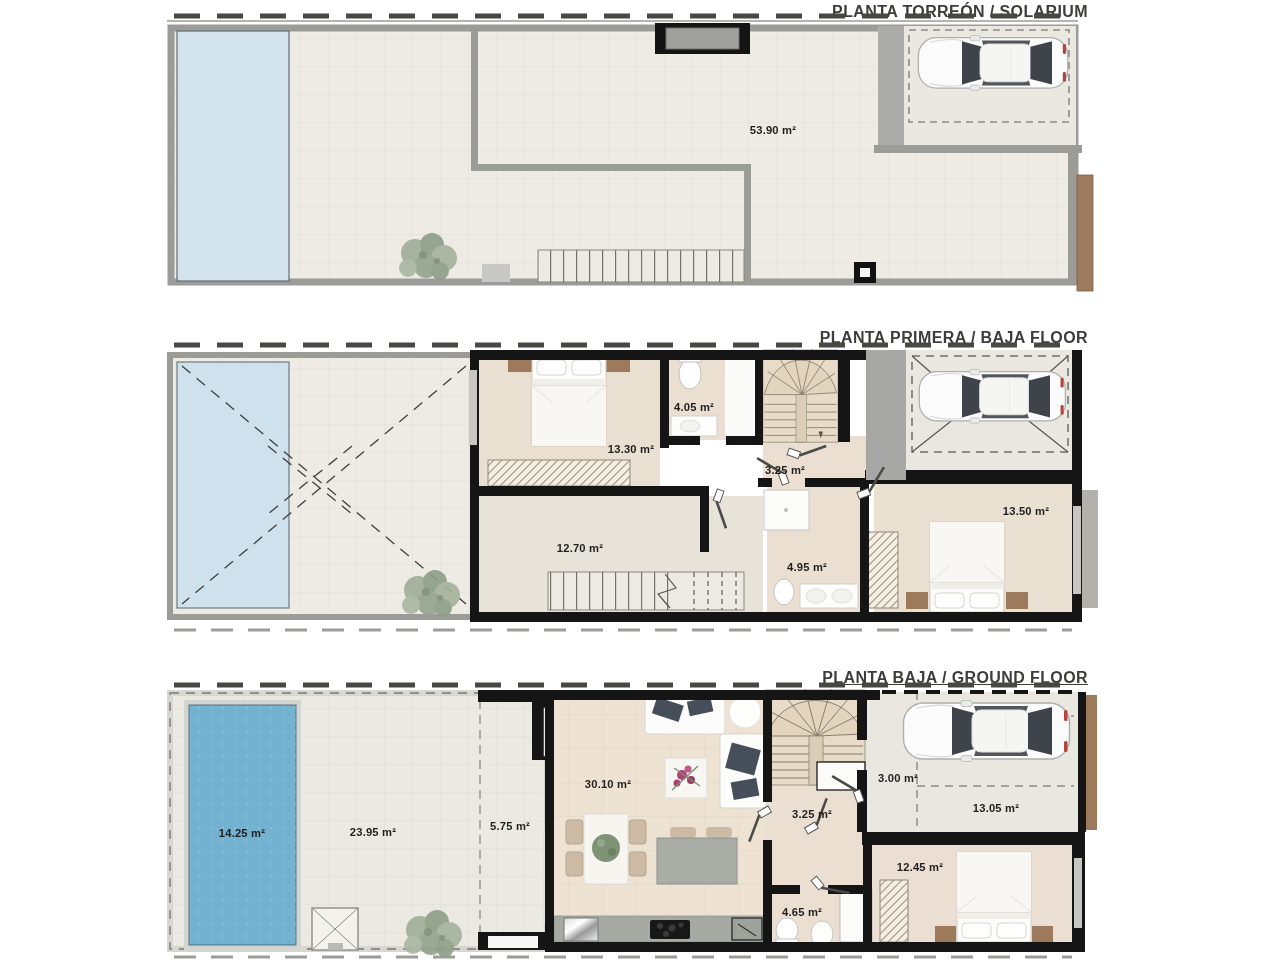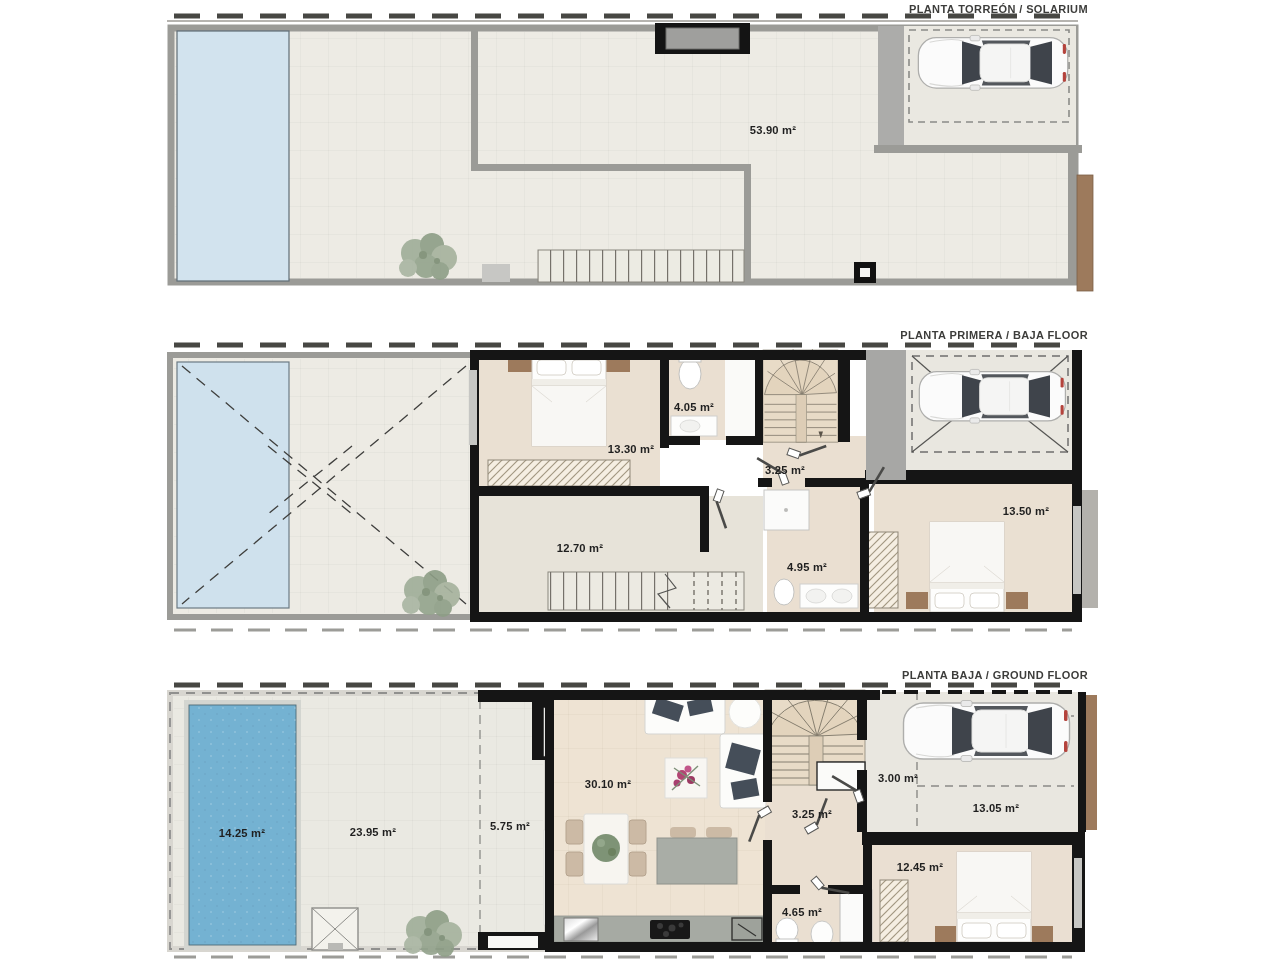--- a/index.html
+++ b/index.html
@@ -1,18 +1,18 @@
 <!DOCTYPE html>
 <html><head>
 <meta charset="utf-8">
 <style>
   html,body{margin:0;padding:0;background:#ffffff;}
   #sheet{position:relative;width:1280px;height:960px;background:#ffffff;overflow:hidden;
          font-family:"Liberation Sans",sans-serif;}
-  .plan-title{position:absolute;right:192px;font-size:11px;font-weight:700;
+  .plan-title{position:absolute;right:192px;font-size:16px;font-weight:700;
               letter-spacing:.4px;color:#3d3d3b;white-space:nowrap;}
   svg{position:absolute;}
   text.area{font-family:"Liberation Sans",sans-serif;font-size:11.2px;font-weight:600;
             fill:#1f1f1f;letter-spacing:.2px;}
 </style>
 </head>
 <body>
 
 <div id="sheet">
 
@@ -255,21 +255,21 @@
     <use href="#door" transform="translate(625,142) rotate(160)"></use>
 
     <text class="area" x="471" y="113" text-anchor="middle">13.30 m²</text>
     <text class="area" x="534" y="71" text-anchor="middle">4.05 m²</text>
     <text class="area" x="625" y="134" text-anchor="middle">3.25 m²</text>
     <text class="area" x="420" y="212" text-anchor="middle">12.70 m²</text>
     <text class="area" x="647" y="231" text-anchor="middle">4.95 m²</text>
     <text class="area" x="866" y="175" text-anchor="middle">13.50 m²</text>
   </svg>
 
-  <div class="plan-title" style="top:669px;">PLANTA BAJA / GROUND FLOOR</div>
+  <div class="plan-title" style="top:669px;text-decoration:underline;">PLANTA BAJA / GROUND FLOOR</div>
 
   <svg style="left:160px;top:680px;" width="960" height="280" viewBox="0 0 960 280">
     <line x1="14" y1="5" x2="912" y2="5" stroke="#474743" stroke-width="5" stroke-dasharray="26 17"></line>
     <line x1="14" y1="277" x2="912" y2="277" stroke="#9c9c98" stroke-width="3" stroke-dasharray="22 15"></line>
 
     <rect x="10" y="13" width="377" height="256" fill="#eae9e2" stroke="#d8d6d0" stroke-width="6"></rect>
     <rect x="10" y="13" width="377" height="256" fill="none" stroke="#90908e" stroke-width="1.8" stroke-dasharray="9 7"></rect>
     <rect x="14" y="17" width="369" height="248" fill="url(#grid)"></rect>
 
     <rect x="24" y="20" width="117" height="250" fill="#d3d5d0"></rect>

